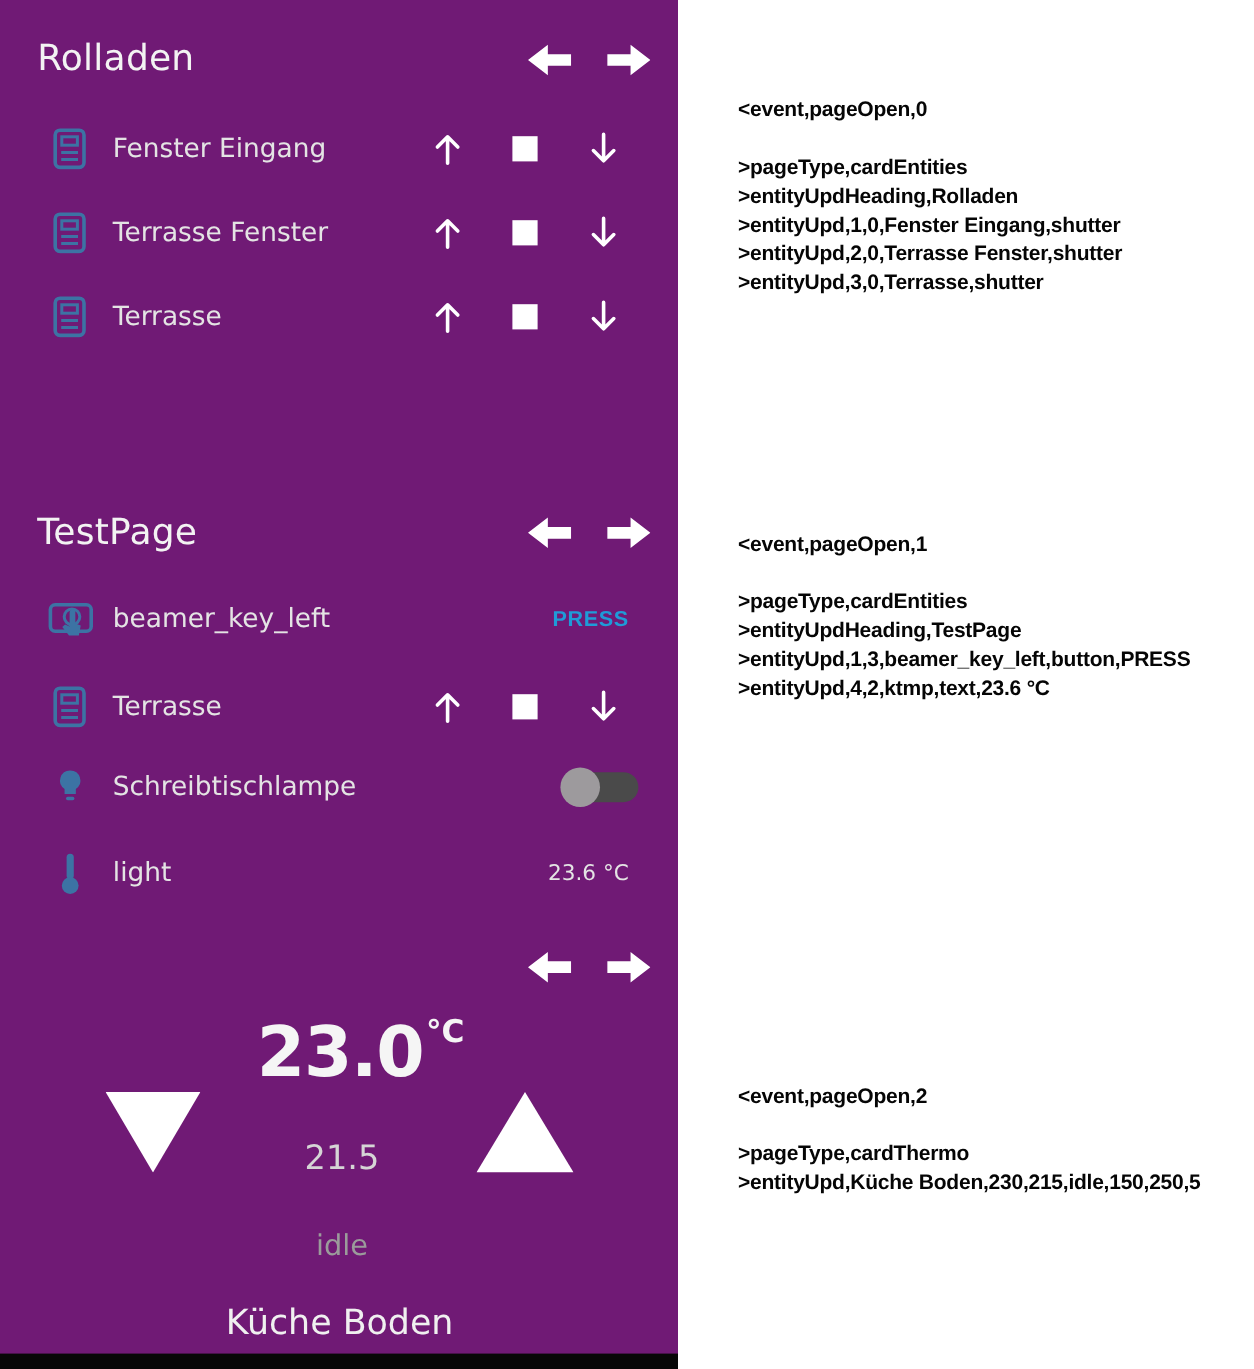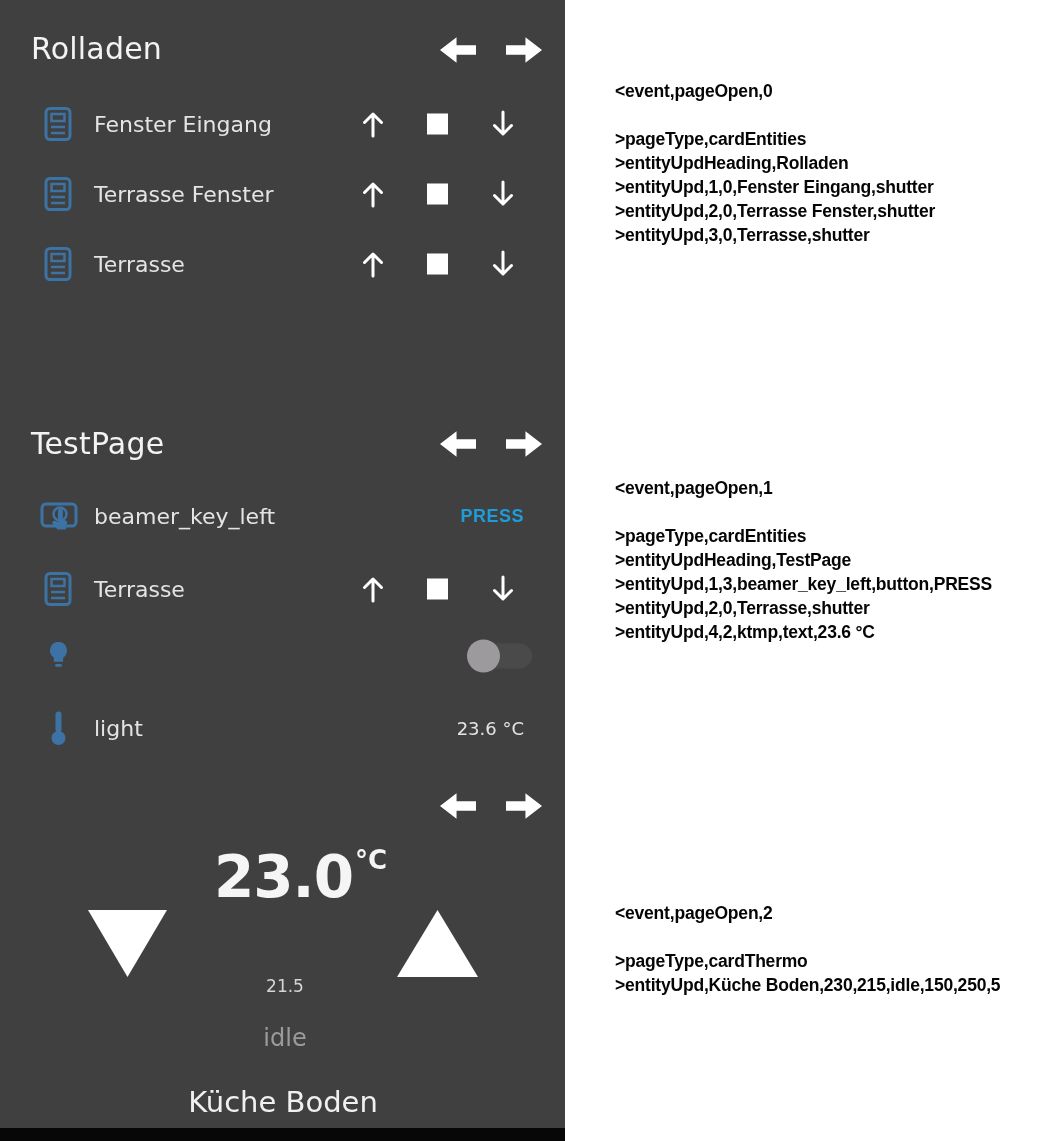--- a/index.html
+++ b/index.html
@@ -1,18 +1,18 @@
 <!DOCTYPE html>
 <html><head>
 <meta charset="utf-8">
 <style>
   html,body{margin:0;padding:0;background:#fff;}
   .stage{position:relative;width:1045px;height:1141px;background:#ffffff;overflow:hidden;
          font-family:"DejaVu Sans",sans-serif;}
-  .panel{position:absolute;left:0;top:0;width:565px;height:1141px;background:#404040;}
+  .panel{position:absolute;left:0;top:0;width:565px;height:1141px;background:#701a75;}
   .card-title{position:absolute;left:31px;font-size:30px;color:#f3f3f3;letter-spacing:0.2px;}
   .nav-btn{position:absolute;background:none;border:0;padding:0;margin:0;cursor:pointer;line-height:0;}
   .nav-left{left:440px;}
   .nav-right{left:506px;}
   .entity-row{position:absolute;left:0;width:565px;height:44px;}
   .e-icon{position:absolute;left:44px;top:50%;transform:translateY(-50%);line-height:0;color:#3c73a4;}
   .e-label{position:absolute;left:94px;top:50%;transform:translateY(-50%);
            font-size:22px;color:#e4e4e4;white-space:nowrap;}
   .ctl{position:absolute;top:50%;transform:translateY(-50%);background:none;border:0;padding:0;
        margin:0;cursor:pointer;line-height:0;}
@@ -25,30 +25,30 @@
   .press{color:#1f9bd8;font-weight:600;letter-spacing:0.5px;}
   .toggle{position:absolute;left:468px;top:50%;transform:translateY(-50%);width:64px;height:25px;
           border-radius:13px;background:#4a4a4a;border:0;padding:0;cursor:pointer;}
   .toggle .knob{position:absolute;left:-1px;top:-4px;width:33px;height:33px;border-radius:50%;
                 background:#9d9a9d;}
   .big-temp{position:absolute;left:198px;top:846px;width:155px;text-align:right;
             font-size:58px;font-weight:700;color:#f5f5f5;letter-spacing:-1px;line-height:62px;}
   .temp-unit{position:absolute;left:355px;top:845px;font-size:26px;font-weight:700;color:#f5f5f5;}
   .tri-btn{position:absolute;background:none;border:0;padding:0;cursor:pointer;line-height:0;}
   .setpoint{position:absolute;left:205px;top:948px;width:160px;text-align:center;
-            font-size:17px;color:#d5d5d5;margin-top:28px;}
+            font-size:28px;color:#d5d5d5;}
   .hvac-state{position:absolute;left:205px;top:1024px;width:160px;text-align:center;
               font-size:24px;color:#9b9b9b;}
   .thermo-name{position:absolute;left:133px;top:1085px;width:300px;text-align:center;
                font-size:29px;color:#f0f0f0;}
   .bottom-strip{position:absolute;left:0;top:1128px;width:565px;height:13px;background:#070707;}
   .log{position:absolute;left:615px;width:430px;font-family:"Liberation Sans",sans-serif;
        font-weight:700;font-size:17.5px;color:#050505;letter-spacing:-0.2px;}
   .log-line{height:24px;line-height:24px;white-space:nowrap;}
-  .b0{top:79px;} .b1{top:476px;} .b2{top:901px;}
+  .b0{top:79px;} .b1{top:441px;} .b2{top:901px;}
 </style>
 </head>
 <body>
 
 <div class="stage">
 
   <div class="panel">
 
     <div class="card-title" style="top:31px">Rolladen</div>
 
@@ -188,20 +188,21 @@
       </button>
     </div>
 
     <div class="entity-row" style="top:634px">
       <span class="e-icon" style="left:46px">
         <svg width="25" height="31" viewBox="0 0 25 31">
           <path d="M12.5 1.5 a8.4 8.4 0 0 0 -4.7 15.4 v4.3 h9.4 v-4.3 a8.4 8.4 0 0 0 -4.7 -15.4 z" fill="currentColor"></path>
           <rect x="9" y="23.5" width="7" height="2.8" rx="1.4" fill="currentColor"></rect>
         </svg>
       </span>
+      <span class="e-label">Schreibtischlampe</span>
       <button class="toggle">
         <span class="knob"></span>
       </button>
     </div>
 
     <div class="entity-row" style="top:706px">
       <span class="e-icon" style="left:51px">
         <svg width="15" height="36" viewBox="0 0 15 36">
           <rect x="4.5" y="1.5" width="6" height="21" rx="3" fill="currentColor"></rect>
           <circle cx="7.5" cy="28" r="7" fill="currentColor"></circle>
@@ -252,21 +253,20 @@
     <div class="log-line">&gt;entityUpd,2,0,Terrasse Fenster,shutter</div>
     <div class="log-line">&gt;entityUpd,3,0,Terrasse,shutter</div>
   </div>
 
   <div class="log b1">
     <div class="log-line">&lt;event,pageOpen,1</div>
     <div class="log-line"></div>
     <div class="log-line">&gt;pageType,cardEntities</div>
     <div class="log-line">&gt;entityUpdHeading,TestPage</div>
     <div class="log-line">&gt;entityUpd,1,3,beamer_key_left,button,PRESS</div>
-    <div class="log-line">&gt;entityUpd,2,0,Terrasse,shutter</div>
     <div class="log-line">&gt;entityUpd,4,2,ktmp,text,23.6 °C</div>
   </div>
 
   <div class="log b2">
     <div class="log-line">&lt;event,pageOpen,2</div>
     <div class="log-line"></div>
     <div class="log-line">&gt;pageType,cardThermo</div>
     <div class="log-line">&gt;entityUpd,Küche Boden,230,215,idle,150,250,5</div>
   </div>
 

